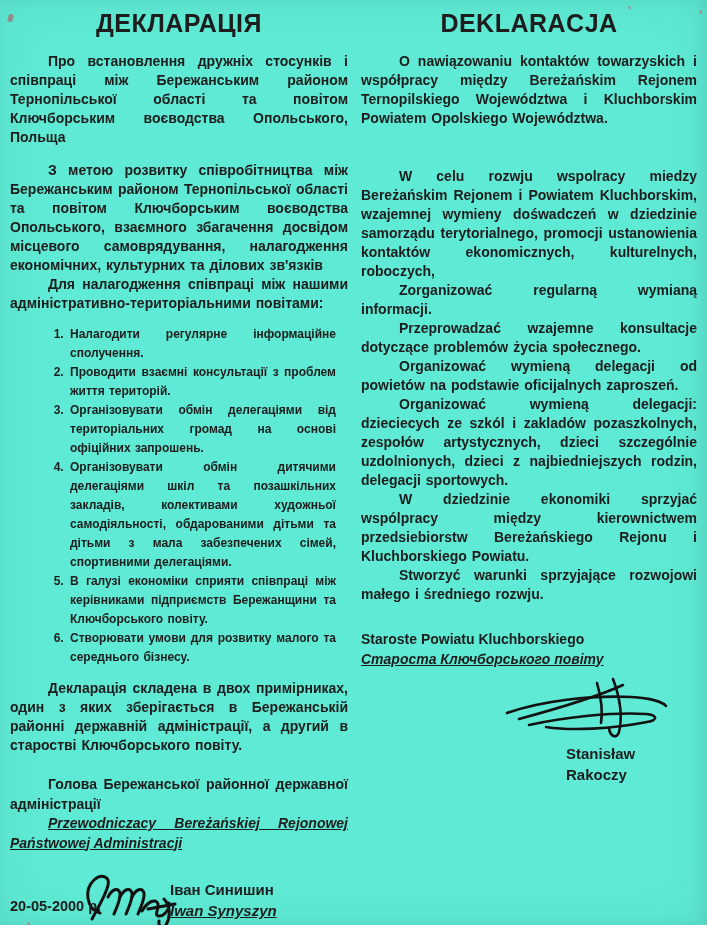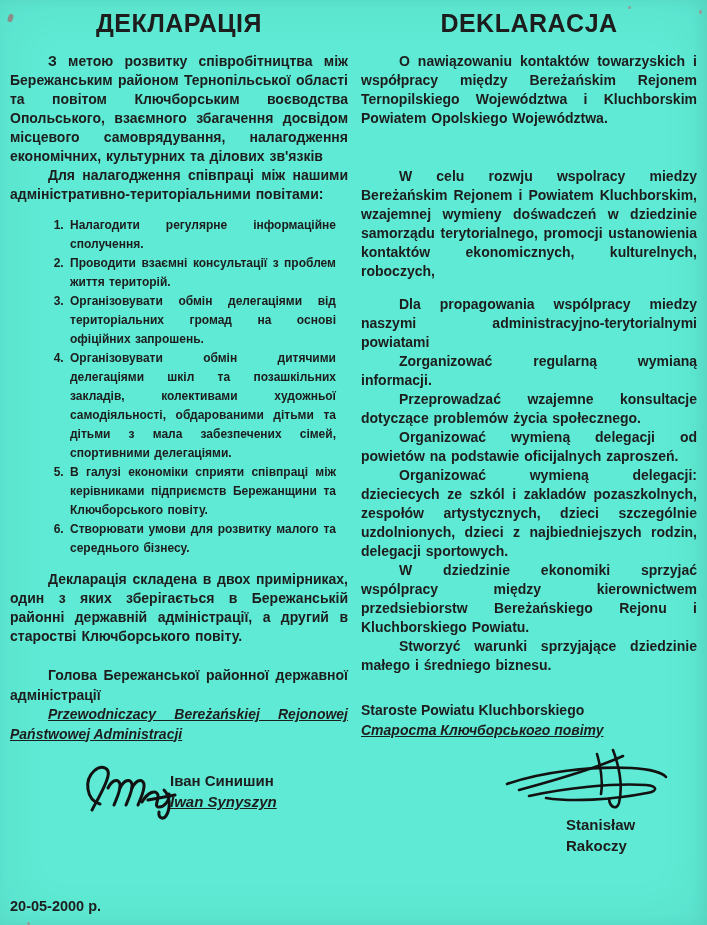--- a/index.html
+++ b/index.html
@@ -75,20 +75,21 @@
 
 <div class="page">
 
   <span class="artifact a1"></span>
   <span class="artifact a2"></span>
   <span class="artifact a3"></span>
   <span class="artifact a4"></span>
 
   <div class="col col-left">
     <div class="doc-title">ДЕКЛАРАЦІЯ</div>
+    <p class="para">Про встановлення дружніх стосунків і співпраці між Бережанським районом Тернопільської області та повітом Ключборським воєводства Опольського, Польща</p>
     <p class="para gap-md">З метою розвитку співробітництва між Бережанським районом Тернопільської області та повітом Ключборським воєводства Опольського, взаємного збагачення досвідом місцевого самоврядування, налагодження економічних, культурних та ділових зв'язків</p>
     <p class="para gap-sm">Для налагодження співпраці між нашими адміністративно-територіальними повітами:</p>
     <ol class="decl-list">
       <li>Налагодити регулярне інформаційне сполучення.</li>
       <li>Проводити взаємні консультації з проблем життя територій.</li>
       <li>Організовувати обмін делегаціями від територіальних громад на основі офіційних запрошень.</li>
       <li>Організовувати обмін дитячими делегаціями шкіл та позашкільних закладів, колективами художньої самодіяльності, обдарованими дітьми та дітьми з мала забезпечених сімей, спортивними делегаціями.</li>
       <li>В галузі економіки сприяти співпраці між керівниками підприємств Бережанщини та Ключборського повіту.</li>
       <li>Створювати умови для розвитку малого та середнього бізнесу.</li>
     </ol>
@@ -114,27 +115,26 @@
           <div class="italic">Iwan Synyszyn</div>
         </div>
       </div>
     </div>
   </div>
 
   <div class="col col-right">
     <div class="doc-title">DEKLARACJA</div>
     <p class="para">O nawiązowaniu kontaktów towarzyskich i współpracy między Bereżańskim Rejonem Ternopilskiego Województwa i Kluchborskim Powiatem Opolskiego Województwa.</p>
     <p class="para gap-lg">W celu rozwju wspolracy miedzy Bereżańskim Rejonem i Powiatem Kluchborskim, wzajemnej wymieny dośwadczeń w dziedzinie samorządu terytorialnego, promocji ustanowienia kontaktów ekonomicznych, kulturelnych, roboczych,</p>
-    <p class="para gap-md">Dla propagowania wspólpracy miedzy naszymi administracyjno-terytorialnymi powiatami</p>
     <p class="para">Zorganizować regularną wymianą informacji.</p>
     <p class="para">Przeprowadzać wzajemne konsultacje dotyczące problemów życia społecznego.</p>
     <p class="para">Organizować wymieną delegacji od powietów na podstawie oficijalnych zaproszeń.</p>
     <p class="para">Organizować wymieną delegacji: dzieciecych ze szkól i zakladów pozaszkolnych, zespołów artystycznych, dzieci szczególnie uzdolnionych, dzieci z najbiedniejszych rodzin, delegacji sportowych.</p>
     <p class="para">W dziedzinie ekonomiki sprzyjać wspólpracy między kierownictwem przedsiebiorstw Bereżańskiego Rejonu i Kluchborskiego Powiatu.</p>
-    <p class="para">Stworzyć warunki sprzyjające dziedzinie małego i średniego biznesu.</p>
+    <p class="para">Stworzyć warunki sprzyjające rozwojowi małego i średniego rozwju.</p>
 
     <div class="sig-block-right">
       <p class="sig-role" style="text-indent:0">Staroste Powiatu Kluchborskiego</p>
       <p class="sig-role italic" style="text-indent:0">Староста Ключборського повіту</p>
       <div class="sign-row-right">
         <svg class="signature-right" width="170" height="70" viewBox="0 0 170 70">
           <g fill="none" stroke="#121212" stroke-width="2.6" stroke-linecap="round" stroke-linejoin="round">
             <path d="M6,38 C40,26 90,20 130,22 C150,23 162,27 165,31"></path>
             <path d="M18,44 C55,34 100,20 122,10"></path>
             <path d="M112,4 C118,20 122,40 118,57 C116,64 109,62 108,53"></path>

